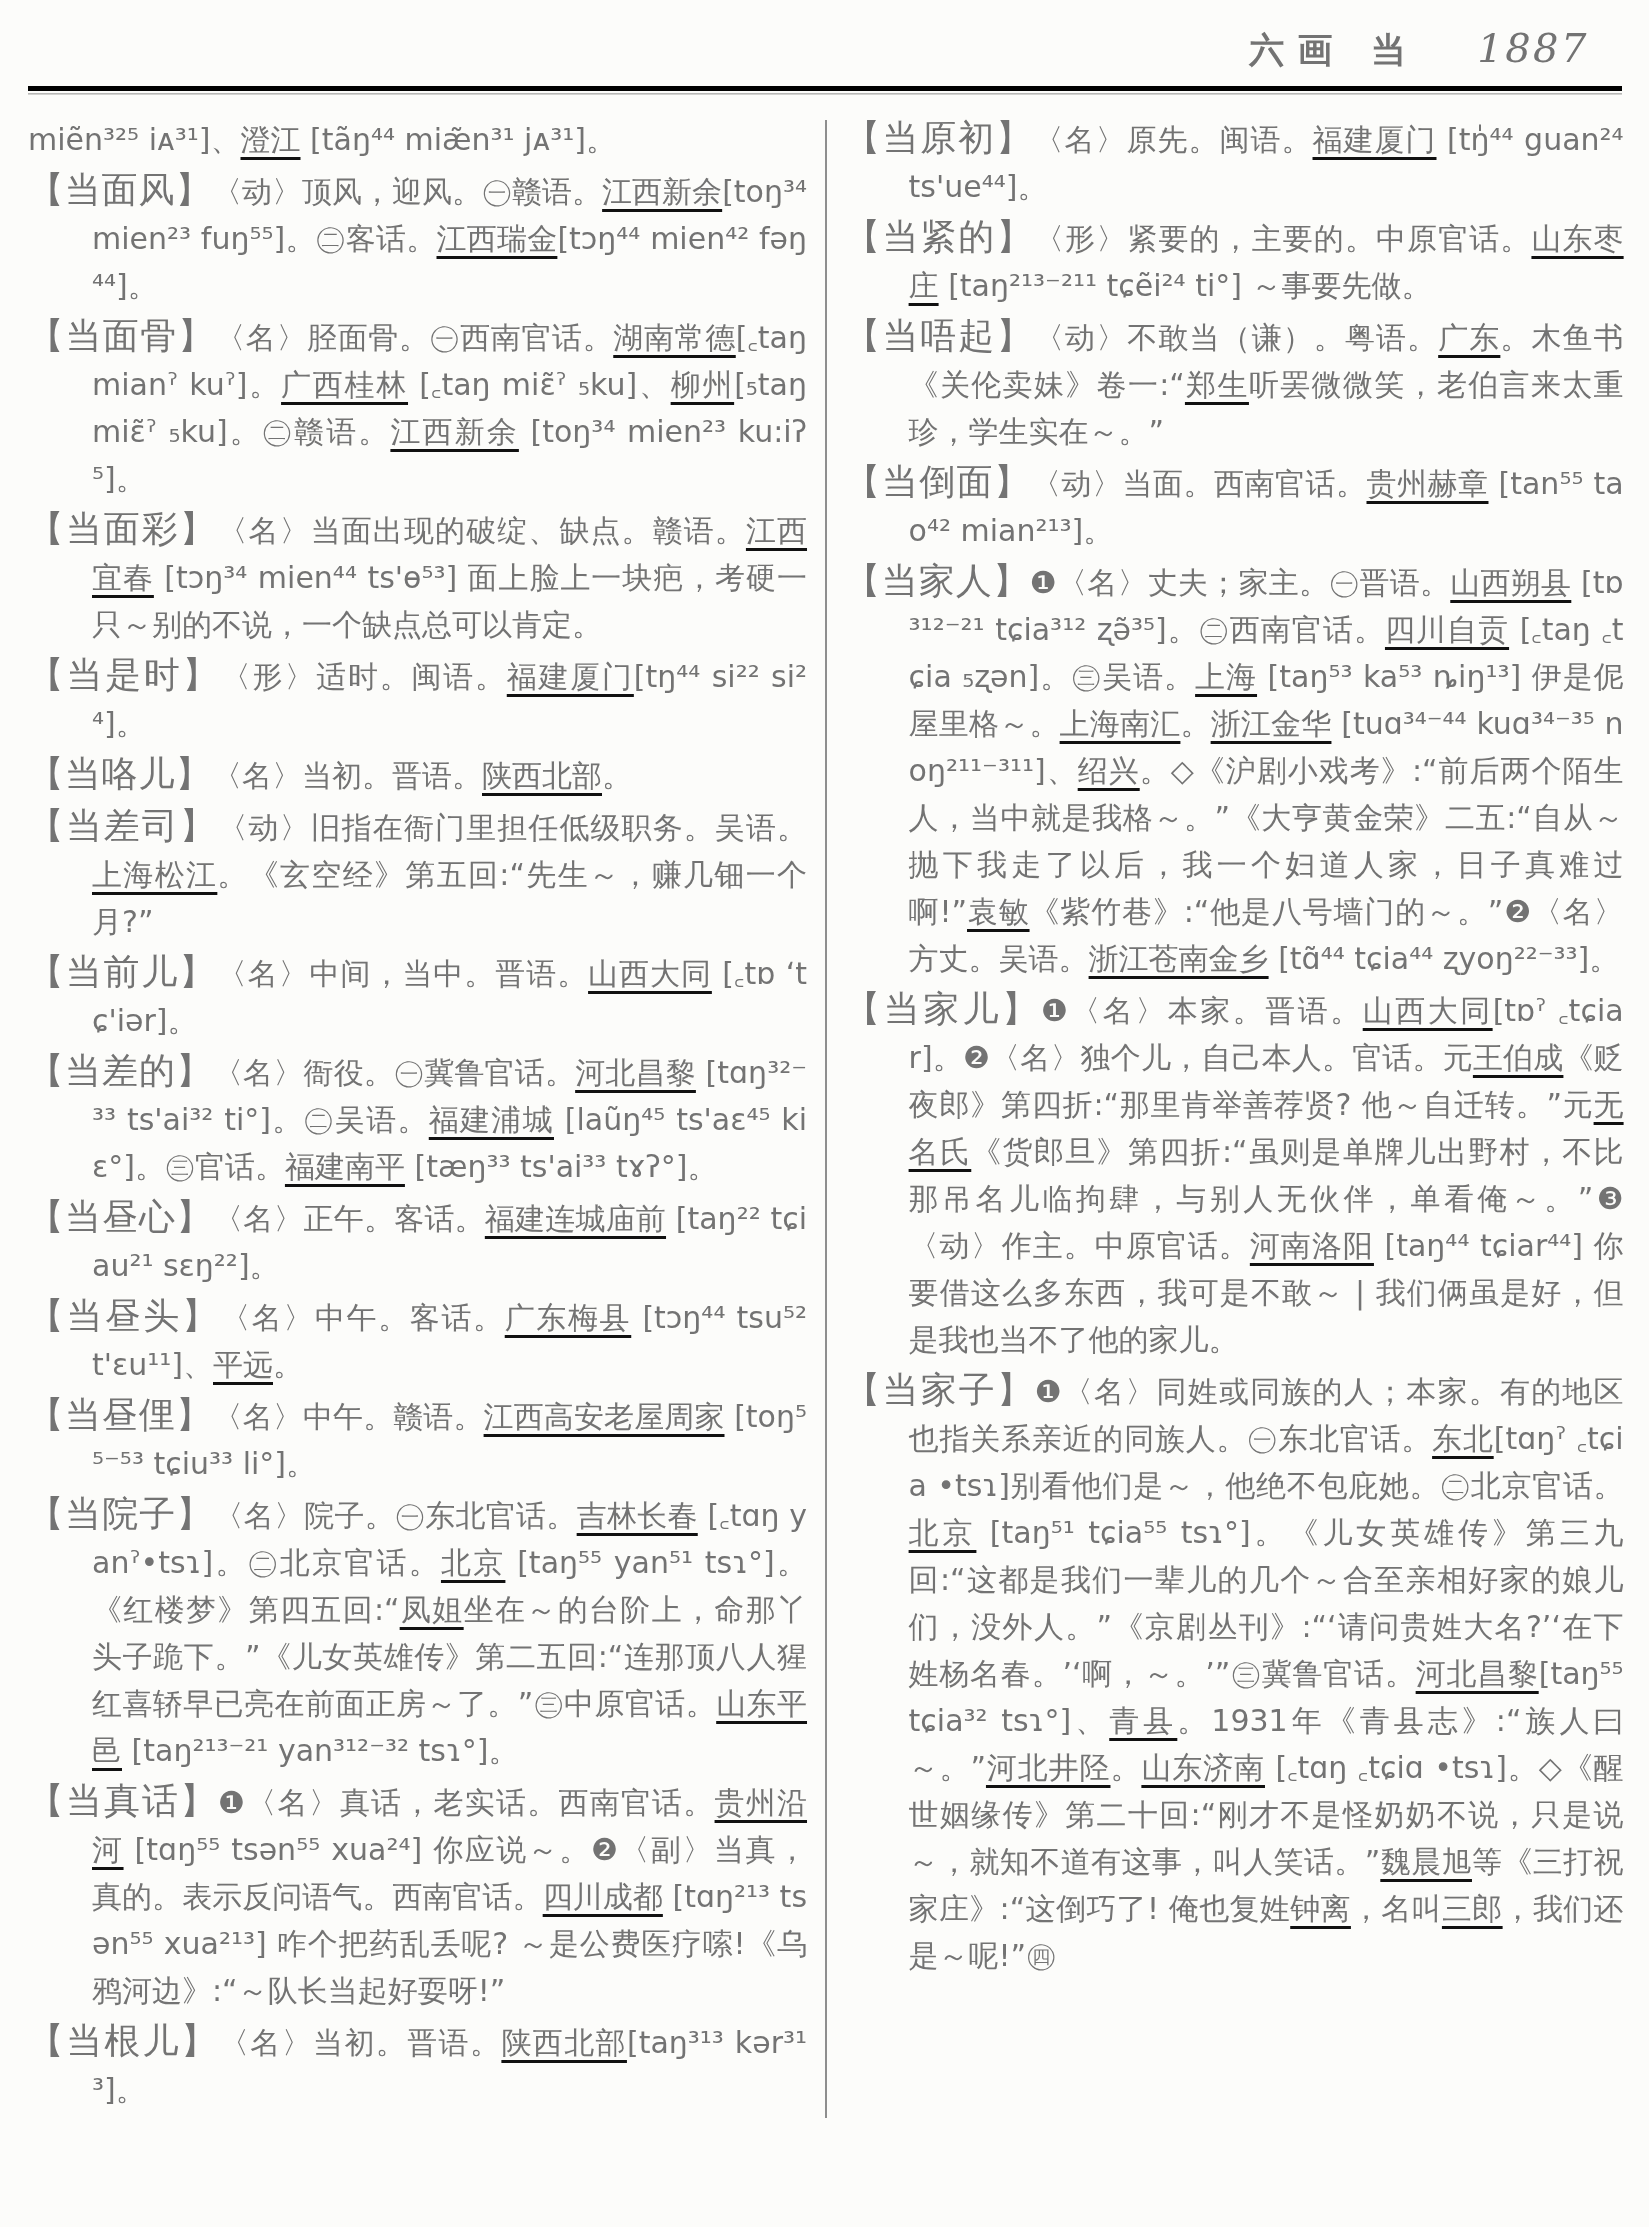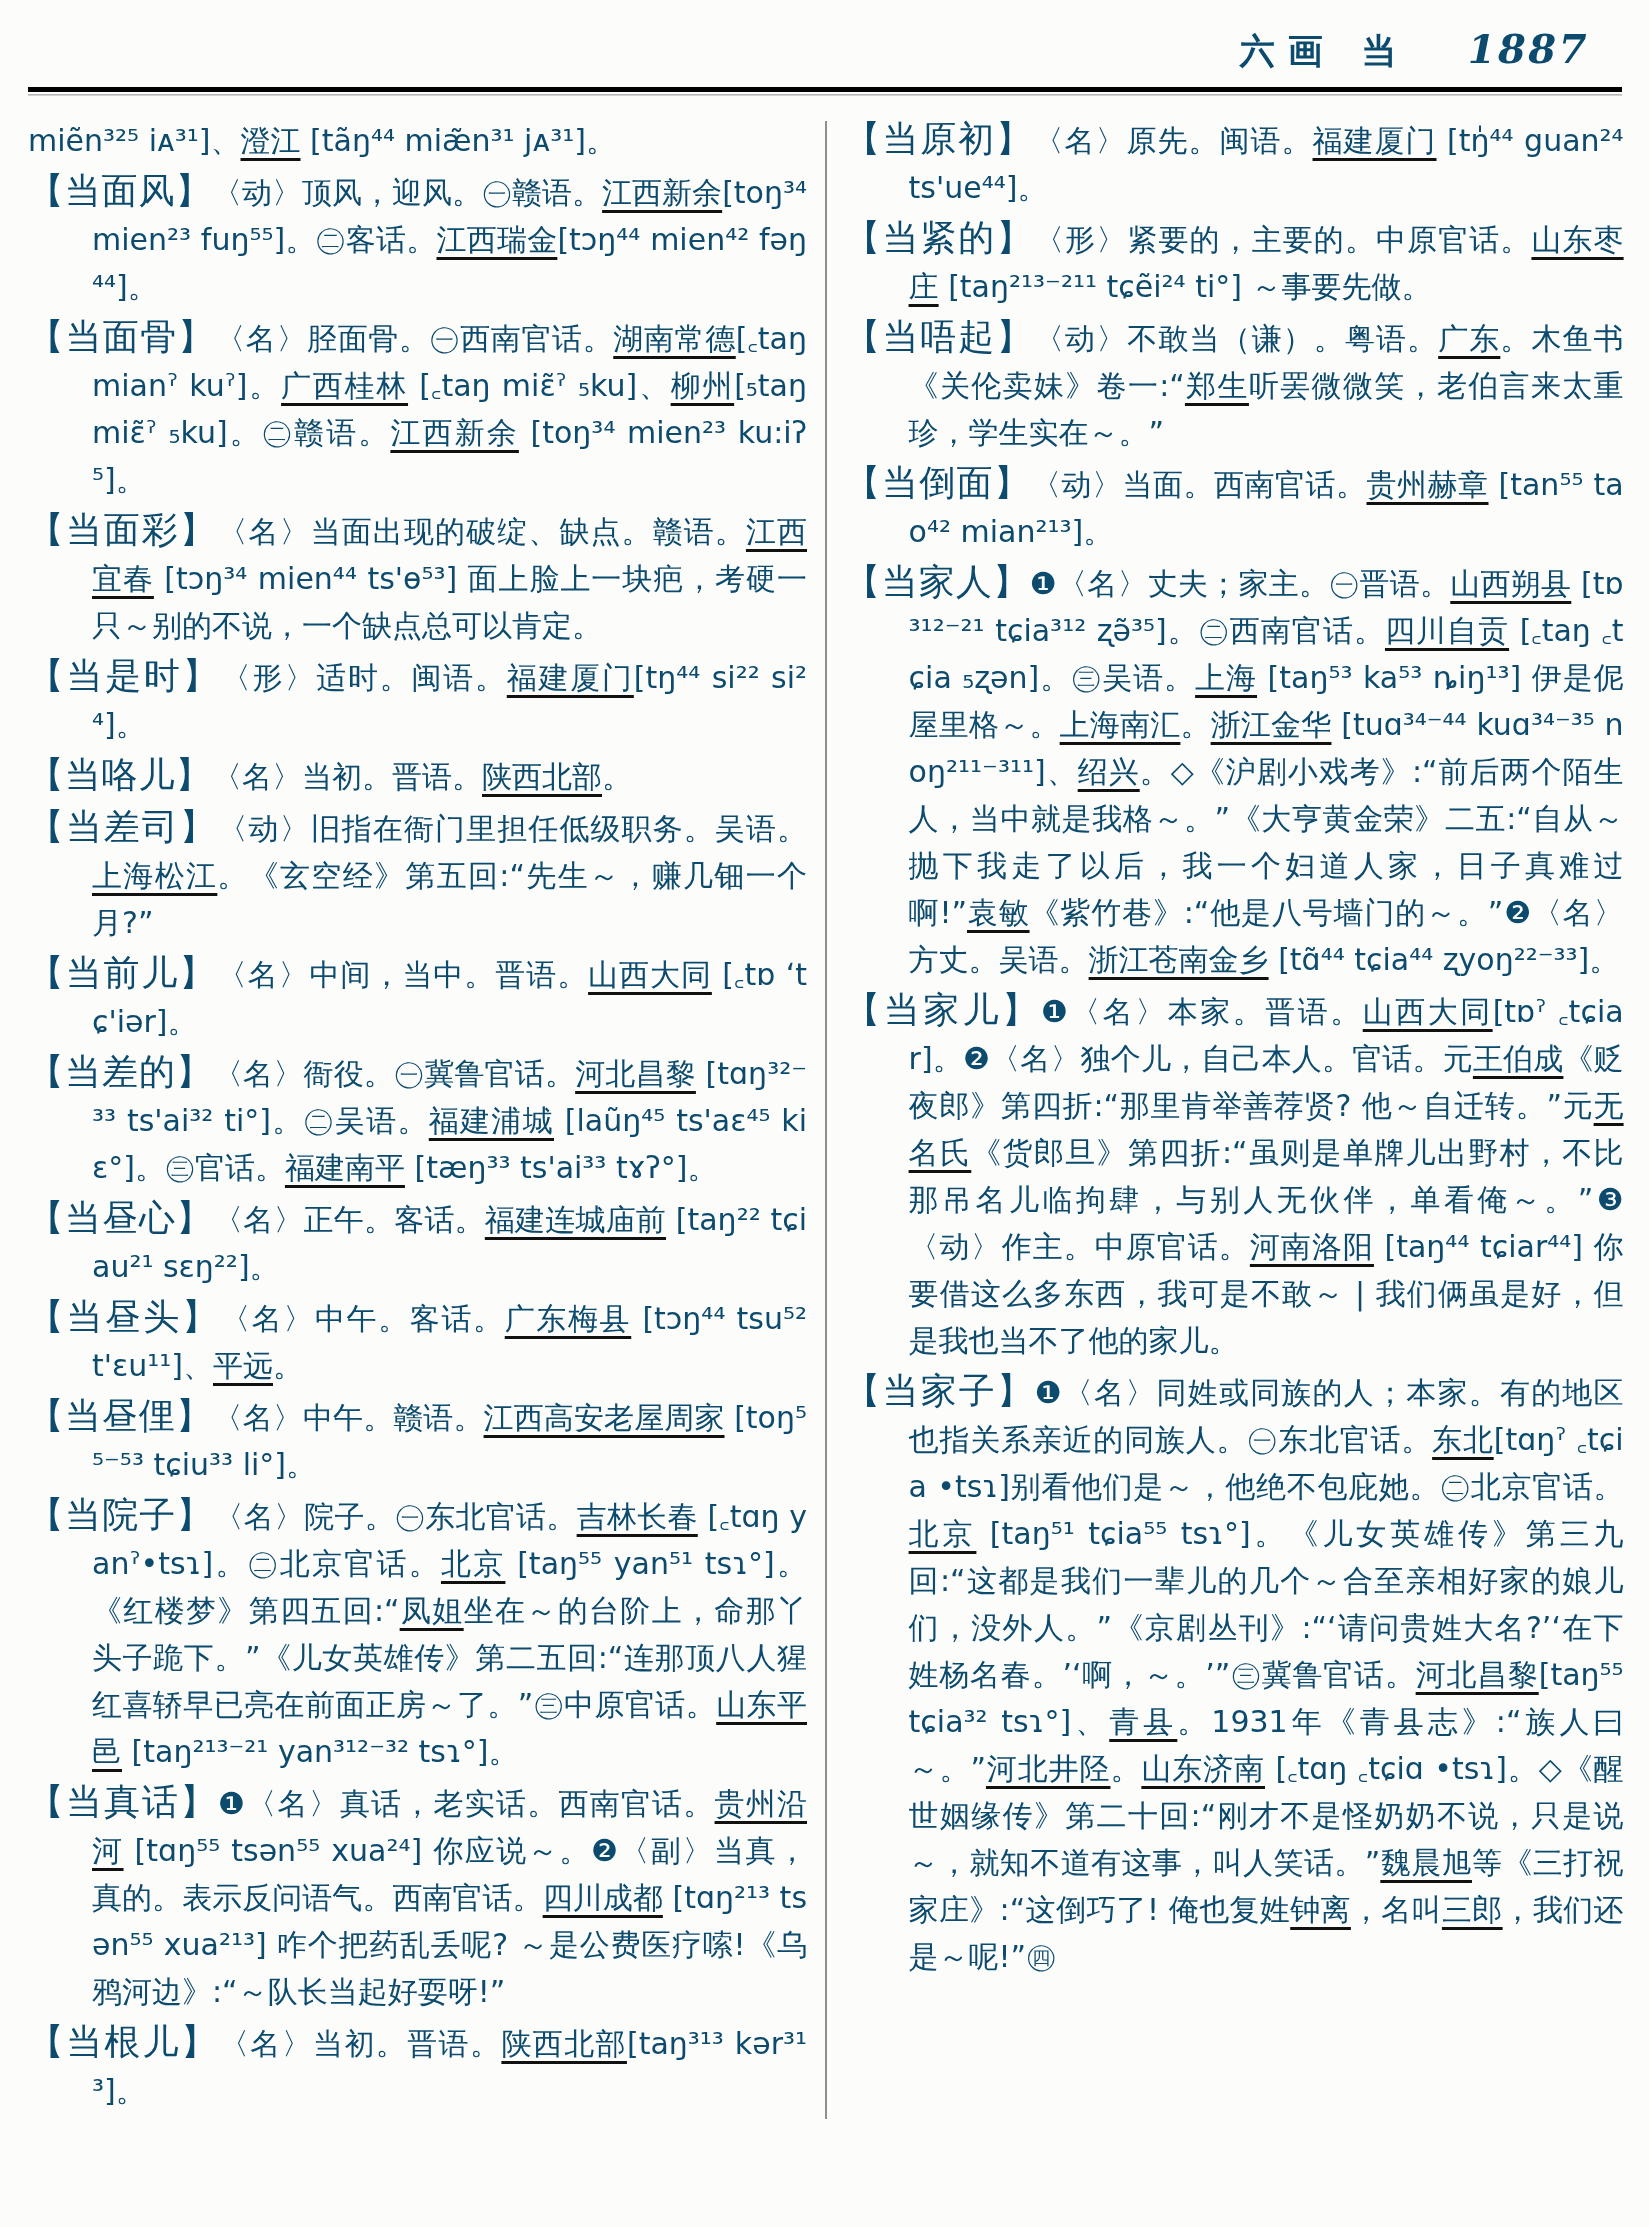--- a/index.html
+++ b/index.html
@@ -1,36 +1,36 @@
 <!DOCTYPE html>
 <html style="font-size:13.2px"><head>
 <meta charset="utf-8">
 <style>
   html,body{margin:0;padding:0;background:#e8e6e0;}
   .page{
     position:relative;
     width:1650px;height:2227px;
     box-sizing:border-box;
     background:#fcfcfa;
-    color:#0c4a6e;
+    color:#737373;
     font-family:"DejaVu Sans","Liberation Sans",sans-serif;
     overflow:hidden;
     padding:0 23px 0 28px;
   }
   .hdr{
     display:flex;justify-content:flex-end;align-items:baseline;
     gap:58px;
     padding:25px 38px 11.5px 0;
   }
   .hdr .sec{
     font-size:35px;font-weight:700;letter-spacing:13.2px;
   }
   .hdr .pg{
     font-family:"DejaVu Serif","Liberation Serif",serif;
-    font-size:40px;font-weight:700;font-style:italic;letter-spacing:2.5px;
+    font-size:40px;font-weight:400;font-style:italic;letter-spacing:2.5px;
   }
   .rule{
     height:5.8px;background:#000;margin:0 5px 0 0;
     box-shadow:0 2.5px 0 #fcfcfa, 0 3.3px 0 rgba(0,0,0,.55);
   }
   .cols{display:flex;margin-top:25px;}
   .col{width:779px;}
   .divider{width:1.6px;background:#6a6a6a;margin:3.3px 18px 0 18px;opacity:.75;}
   p.entry{
     margin:0 0 5px 0;

